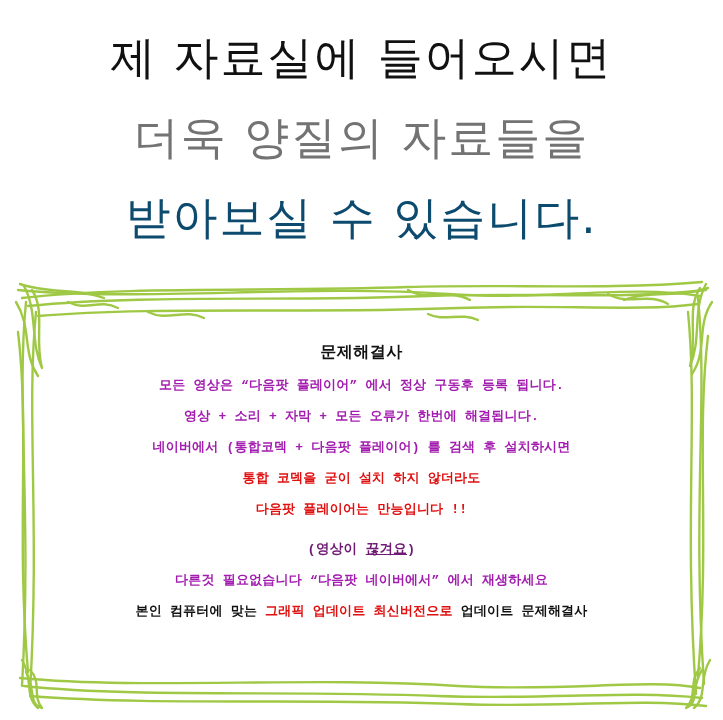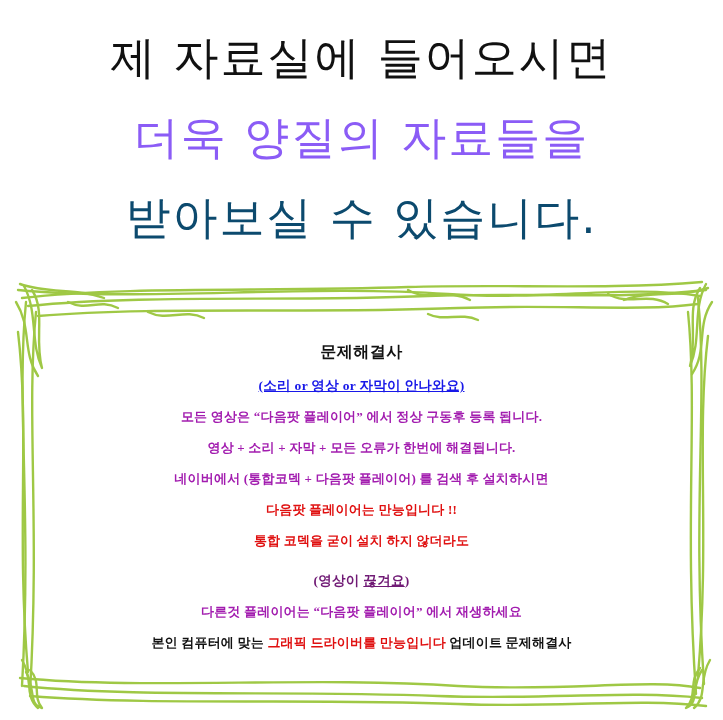--- a/index.html
+++ b/index.html
@@ -30,21 +30,21 @@
   }
   .headline-line {
     font-family: "DejaVu Sans", sans-serif;
     font-size: 45px;
     line-height: 80px;
     letter-spacing: 2px;
     font-weight: 400;
     white-space: nowrap;
   }
   .hl-1 { color: #111111; }
-  .hl-2 { color: #8b5cf6; }
+  .hl-2 { color: #737373; }
   .hl-3 { color: #0c4a6e; }
 
   
   .frame-wrap {
     position: absolute;
     left: 8px;
     top: 272px;
     width: 707px;
     height: 440px;
   }
@@ -54,21 +54,21 @@
     height: 440px;
   }
 
   
   .content {
     position: absolute;
     left: 60px;
     top: 296px;
     width: 603px;
     text-align: center;
-    font-family: Liberation Serif, serif;
+    font-family: Liberation Mono, monospace;
   }
   .sec-title {
     font-size: 16px;
     font-weight: bold;
     color: #111111;
     margin: 46px 0 0 0;
     letter-spacing: 0.5px;
   }
   .q-line {
     font-size: 13.5px;
@@ -165,30 +165,29 @@
         <path d="M420,42 C436,50 452,40 470,48"></path>
         <path d="M600,22 C620,34 640,20 660,32"></path>
         <path d="M140,40 C160,50 176,36 196,46"></path>
       </g>
     </svg>
   </div>
 
   <div class="content">
     <div class="sec-title">문제해결사</div>
 
-    <div class="q-line">(소리 or 영상 or 자막이 안나와요)</div>
 
     <div class="body-line">모든 영상은  “다음팟 플레이어”  에서 정상 구동후 등록 됩니다.</div>
     <div class="body-line">영상 + 소리 + 자막 + 모든 오류가 한번에 해결됩니다.</div>
     <div class="body-line">네이버에서 (통합코덱 + 다음팟 플레이어) 를 검색 후 설치하시면</div>
 
+    <div class="red-line">통합 코덱을 굳이 설치 하지 않더라도</div>
     <div class="red-line">다음팟 플레이어는 만능입니다 !!</div>
-    <div class="red-line">통합 코덱을 굳이 설치 하지 않더라도</div>
 
     <div class="spacer"></div>
 
     <div class="q-line2"><span>(영상이 </span><span class="u">끊겨요</span><span>)</span></div>
 
-    <div class="body-line">다른것 플레이어는  “다음팟 플레이어”  에서 재생하세요</div>
-    <div class="mix-line"><span>본인 컴퓨터에 맞는 </span><span class="red">그래픽 드라이버를 만능입니다</span><span> 업데이트 문제해결사</span></div>
+    <div class="body-line">다른것 필요없습니다  “다음팟 네이버에서”  에서 재생하세요</div>
+    <div class="mix-line"><span>본인 컴퓨터에 맞는 </span><span class="red">그래픽 업데이트 최신버전으로</span><span> 업데이트 문제해결사</span></div>
   </div>
 
 </div>
 
 </body></html>

